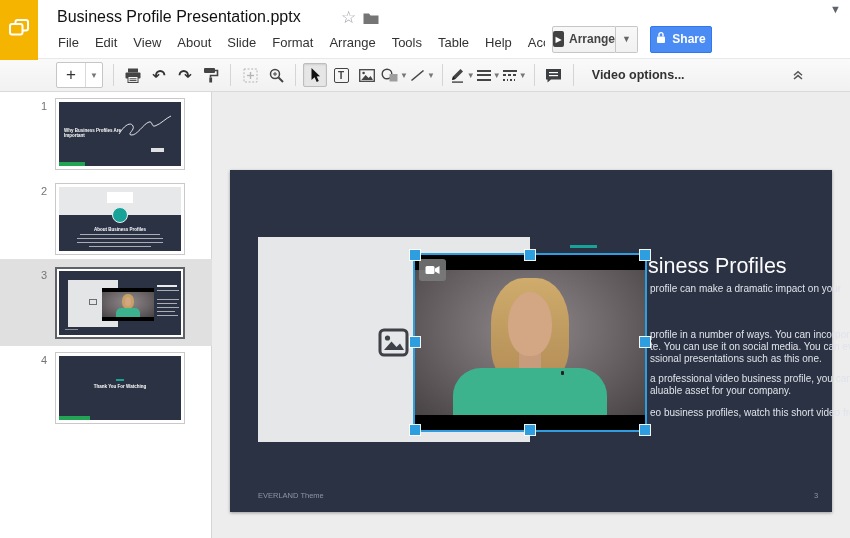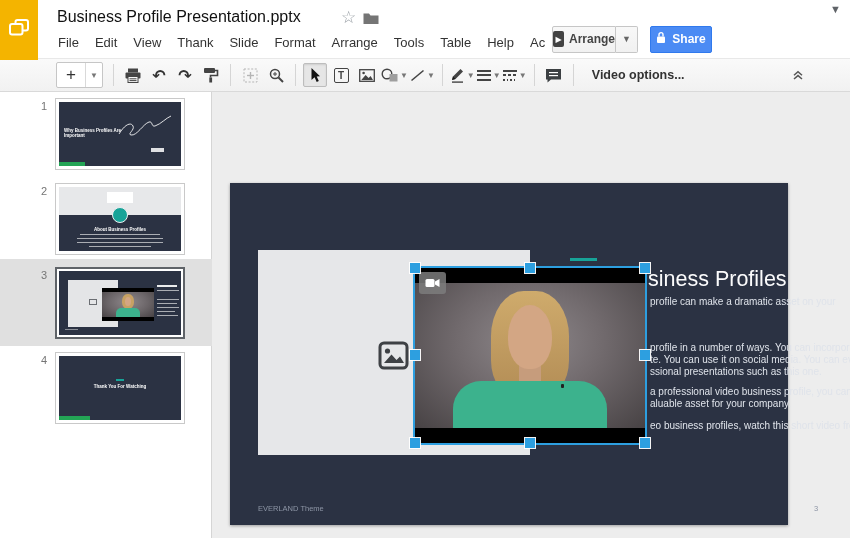--- a/index.html
+++ b/index.html
@@ -66,21 +66,21 @@
   .thumb { left:55px; width:130px; height:72px; background:#fff; border:1px solid #c9c9c9; padding:3px; cursor:pointer; }
   .thumb.selected { border:2px solid #5f6368; padding:2px; }
   .mini { position:relative; width:100%; height:100%; background:#2b3243; overflow:hidden; }
   .mini .abs { position:absolute; }
   .mini-title { color:#fff; font-weight:700; }
   .skel { position:absolute; height:1.2px; background:rgba(255,255,255,.6); }
   .greenbar { position:absolute; left:0; bottom:0; height:4.5px; background:#23a455; }
 
   
   .canvas { left:212px; top:92px; width:638px; height:446px; background:#ededed; }
-  .slide { position:absolute; left:18px; top:91px; width:558px; height:342px; background:#2b3243;
+  .slide { position:absolute; left:18px; top:78px; width:602px; height:342px; background:#2b3243;
            box-shadow:0 1px 3px rgba(0,0,0,.35); }
   .ph-box { left:28px; top:67px; width:272px; height:205px; background:#e6e7e9; cursor:pointer; }
   .teal-dash { left:340px; top:75px; width:27px; height:3px; background:#17a398; }
   .s-title { left:418px; top:84px; font-size:21.5px; font-weight:300; color:#fbfbfc; white-space:nowrap; }
   .s-line { left:420px; font-size:10px; color:#dfe3ea; white-space:nowrap; }
   .s-footer { left:28px; top:321px; font-size:7.5px; color:#8d95a5;text-align:center; }
   .s-page { left:584px; top:321px; font-size:7.5px; color:#8d95a5; }
 
   
   .video { left:185px; top:85px; width:230px; height:175px; background:#000;
@@ -117,21 +117,21 @@
     <span class="abs star">☆</span>
     <span class="abs folder">
       <svg width="16" height="13" viewBox="0 0 16 13">
           <path d="M0.5 1.5 h5.5 l1.5 2 h8 v8.5 h-15 Z" fill="#757575"></path>
         </svg>
     </span>
     <div class="abs menubar">
       <span>File</span>
       <span>Edit</span>
       <span>View</span>
-      <span>Thank</span>
+      <span>About</span>
       <span>Slide</span>
       <span>Format</span>
       <span>Arrange</span>
       <span>Tools</span>
       <span>Table</span>
       <span>Help</span>
       <span>Accessibility</span>
     </div>
     <span class="abs acct-caret">▼</span>
     <div class="abs hdr-buttons">
@@ -337,21 +337,21 @@
           <svg width="31" height="29" viewBox="0 0 31 29">
               <rect x="2" y="2" width="27" height="25" rx="4" fill="none" stroke="#3e4145" stroke-width="3"></rect>
               <circle cx="9.5" cy="10" r="2.6" fill="#3e4145"></circle>
               <path d="M6 22 L13.5 13.5 L18.5 19 L22 15.5 L26 22 Z" fill="#3e4145"></path>
             </svg>
         </span>
       </div>
 
       <div class="abs teal-dash"></div>
       <div class="abs s-title">siness Profiles</div>
-      <div class="abs s-line" style="top:113px;">profile can make a dramatic asset on your</div>
+      <div class="abs s-line" style="top:113px;">profile can make a dramatic impact on your</div>
       <div class="abs s-line" style="top:159px;">profile in a number of ways. You can incorporate</div>
       <div class="abs s-line" style="top:171px;">te. You can use it on social media. You can even</div>
       <div class="abs s-line" style="top:183px;">ssional presentations such as this one.</div>
       <div class="abs s-line" style="top:203px;">a professional video business profile, you can see</div>
       <div class="abs s-line" style="top:215px;">aluable asset for your company.</div>
       <div class="abs s-line" style="top:237px;">eo business profiles, watch this short video from our</div>
 
       <div class="abs s-footer">EVERLAND Theme</div>
       <div class="abs s-page">3</div>
 

